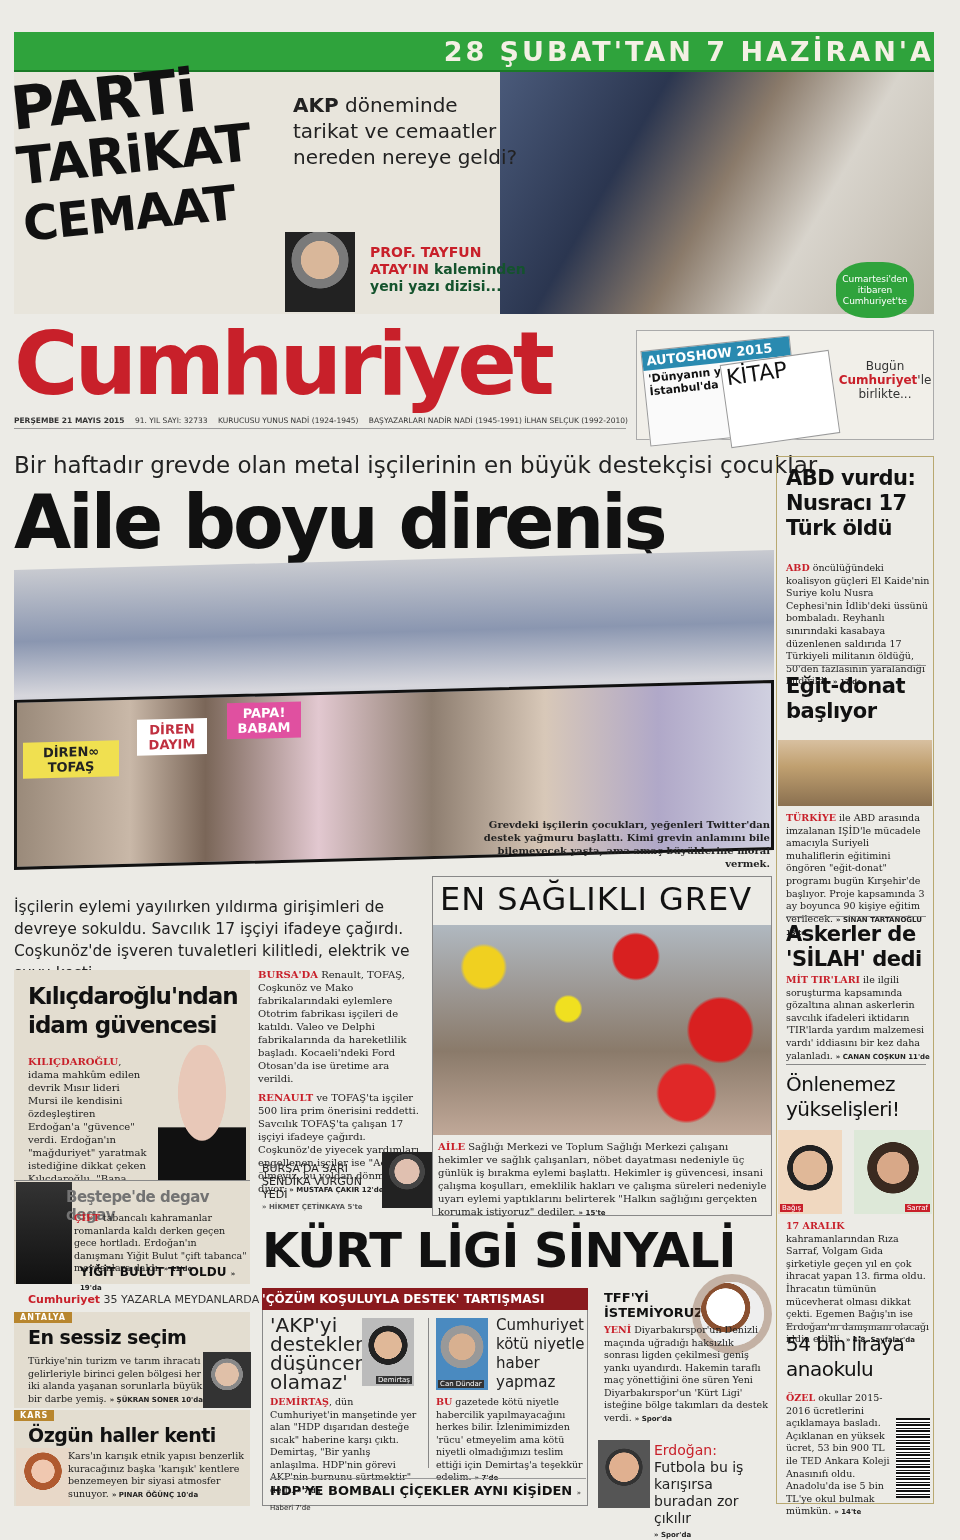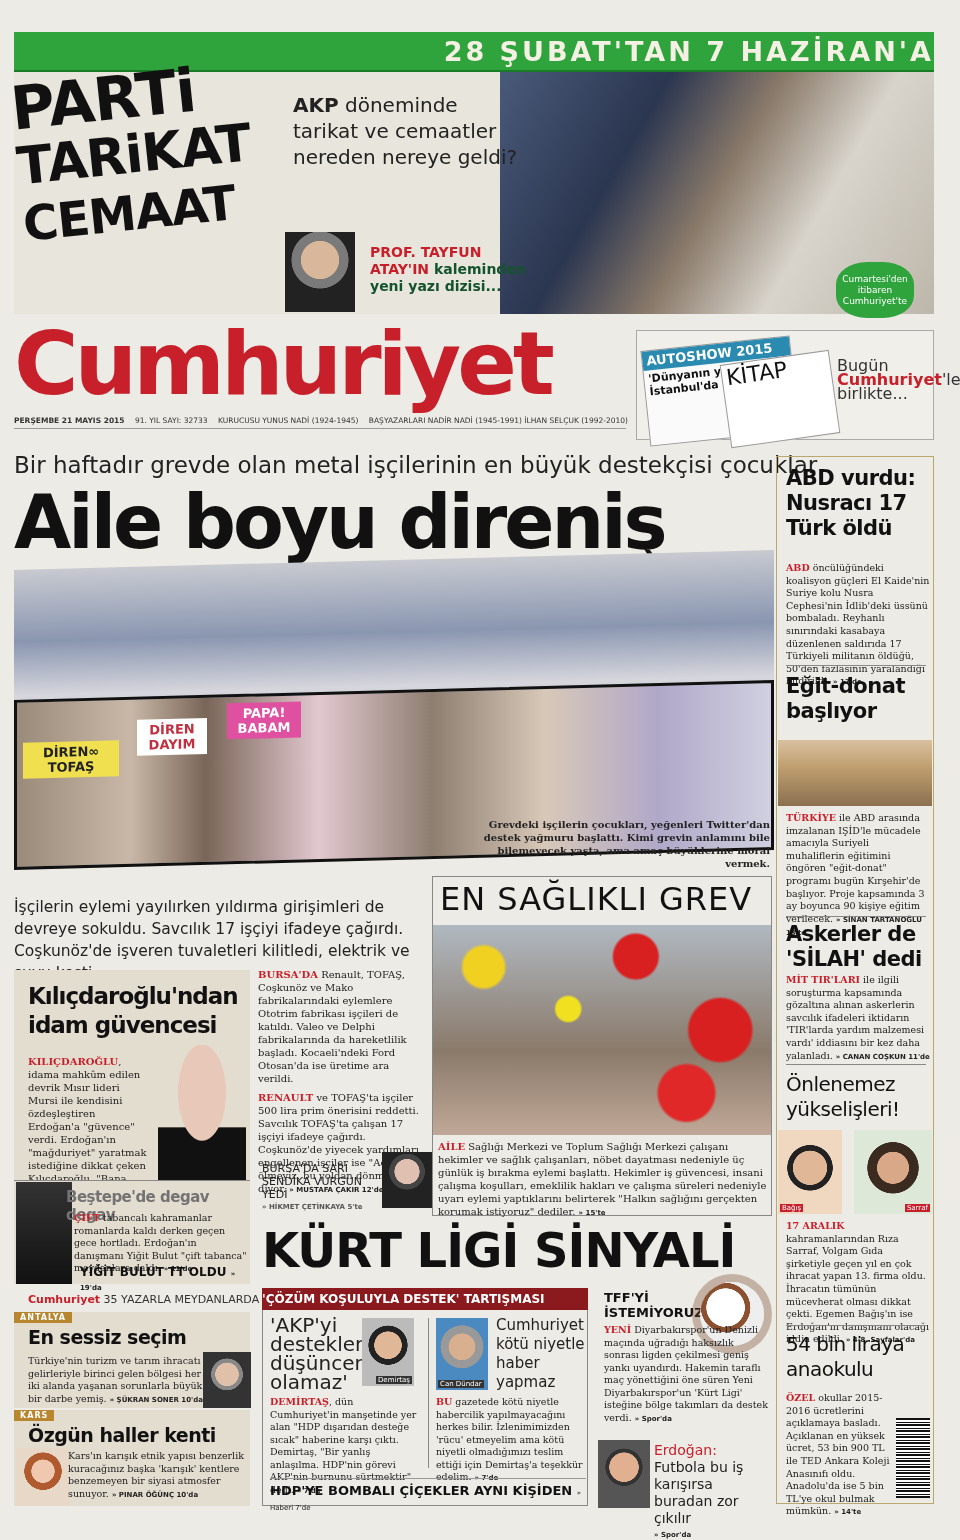--- a/index.html
+++ b/index.html
@@ -23,21 +23,21 @@
 
 #masthead{left:14px;top:318px;width:612px;height:92px;font:bold 88px "DejaVu Sans",sans-serif;color:#c8202a;letter-spacing:-4px;line-height:92px}
 #dateline{left:14px;top:416px;width:612px;font-size:7.5px;color:#333;white-space:nowrap;border-bottom:1px solid #999;padding-bottom:3px}
 #dateline span{margin-right:8px}
 #promo{left:636px;top:330px;width:298px;height:110px;border:1px solid #aaa;background:#f1efe9}
 #promo-mag1{left:8px;top:12px;width:150px;height:96px;background:#fafafa;border:1px solid #999;transform:rotate(-6deg)}
 #promo-mag1 .t{background:#2a8ab0;color:#fff;font:bold 13px "DejaVu Sans",sans-serif;padding:2px 4px}
 #promo-mag1 .s{font:bold 11px "DejaVu Sans",sans-serif;padding:2px 4px;color:#111}
 #promo-mag2{left:88px;top:26px;width:110px;height:84px;background:#fff;border:1px solid #999;transform:rotate(-8deg)}
 #promo-mag2 .t{font:22px "DejaVu Sans",sans-serif;color:#111;padding-left:4px}
-#promo-txt{left:200px;top:28px;width:96px;text-align:left;font-size:16px;line-height:14px;color:#333}
+#promo-txt{left:200px;top:28px;width:96px;text-align:center;font-size:12px;line-height:14px;color:#333}
 #promo-txt .cm{color:#c8202a;font-weight:bold}
 
 #kicker{left:14px;top:452px;width:760px;font-size:23px;color:#222;white-space:nowrap}
 #headline{left:14px;top:482px;width:760px;font:bold 74px "DejaVu Sans",sans-serif;letter-spacing:-3px;color:#111;line-height:80px}
 #main-photo{left:14px;top:560px;width:760px;height:180px;background:linear-gradient(180deg,#c8cad0 0%,#8a96b0 40%,#d6d6dc 70%,#b8c0d0 100%);transform:skewY(-1.5deg)}
 #kids-photo{left:14px;top:690px;width:760px;height:170px;background:linear-gradient(90deg,#9a8a7a 0%,#c9b8a8 15%,#7a6658 25%,#e2c8d0 40%,#8e7e70 55%,#d8c8b8 70%,#b0a8c8 85%,#d0d0e0 100%);transform:skewY(-1.5deg);border:3px solid #111}
 .sign{position:absolute;font:bold 13px "DejaVu Sans",sans-serif;padding:3px;text-align:center}
 #caption1{left:470px;top:818px;width:300px;font:bold 10px "DejaVu Serif",serif;line-height:13px;text-align:right;color:#222}
 #sub-lede{left:14px;top:896px;width:420px;font-size:15.5px;line-height:22px;color:#222}
 

